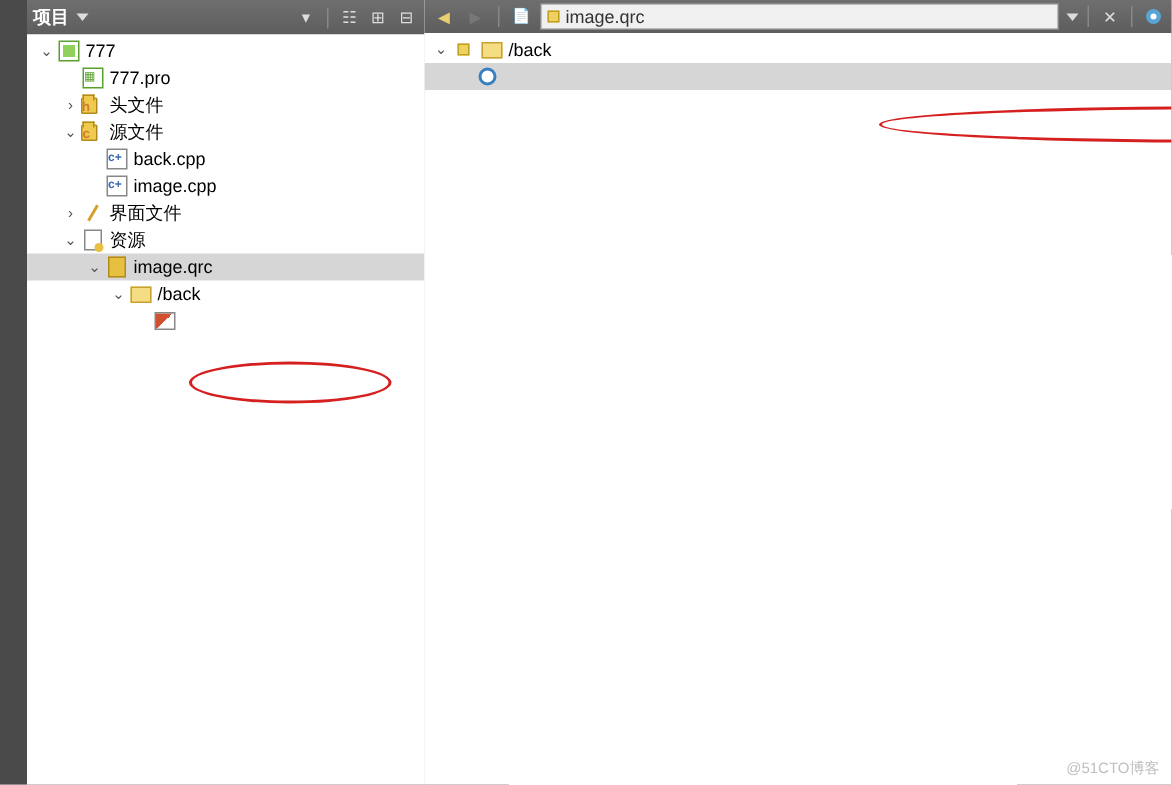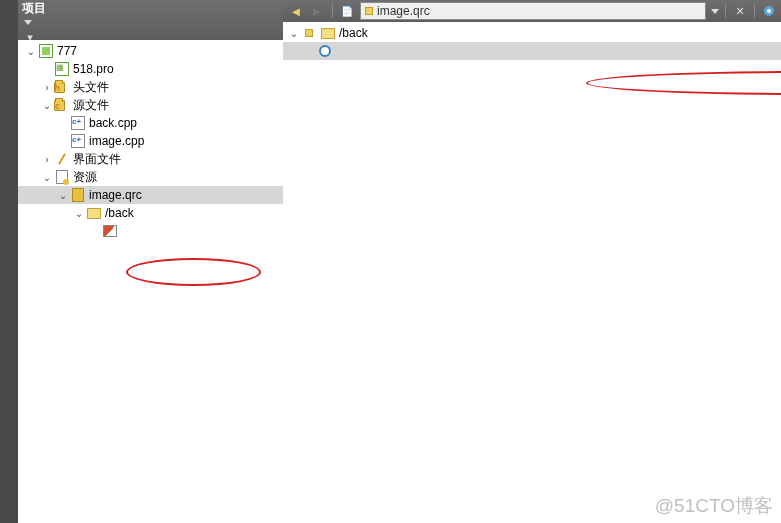--- a/index.html
+++ b/index.html
@@ -1,21 +1,21 @@
 <!DOCTYPE html>
 <html><head>
 <meta charset="utf-8">
 <style>
 * { margin: 0; padding: 0; box-sizing: border-box; font-family: "Microsoft YaHei", Tahoma, sans-serif; font-size: 12px; }
 body { background: #4a4a4a; width: 781px; height: 523px; overflow: hidden; position: relative; }
 .outer { display: flex; width: 100%; height: 100%; }
 .gutter { width: 18px; background: #4a4a4a; }
 .left-pane { width: 265px; display: flex; flex-direction: column; background: #fff; }
 .right-pane { flex: 1; display: flex; flex-direction: column; background: #fff; }
-.titlebar { height: 40px; background: linear-gradient(#6f6f6f,#5d5d5d); display: flex; align-items: flex-start; padding: 0 4px; gap: 3px; color: #fff; flex-direction: column; }
+.titlebar { height: 23px; background: linear-gradient(#6f6f6f,#5d5d5d); display: flex; align-items: center; padding: 0 4px; gap: 3px; color: #fff; }
 .titlebar .spacer { flex: 1; }
 .tb-text { font-weight: bold; }
 .tb-drop { width: 0; height: 0; border-left: 4px solid transparent; border-right: 4px solid transparent; border-top: 5px solid #ddd; margin-left: 2px; }
 .tb-sep { width: 1px; height: 14px; background: #888; margin: 0 3px; }
 .tb-btn { min-width: 16px; height: 16px; display: flex; align-items: center; justify-content: center; color: #ddd; font-size: 11px; cursor: pointer; }
 .breadcrumb { height: 22px; background: linear-gradient(#6f6f6f,#5d5d5d); display: flex; align-items: center; gap: 3px; padding: 0 4px; }
 .bc-arrow { width: 18px; height: 18px; display: flex; align-items: center; justify-content: center; color: #e8d070; font-size: 13px; }
 .bc-field { flex: 1; height: 18px; background: #f0f0f0; border: 1px solid #888; display: flex; align-items: center; padding: 0 4px; gap: 4px; color: #333; }
 .tree { flex: 1; background: #fff; overflow: hidden; position: relative; padding-top: 2px; }
 .row { display: flex; align-items: center; height: 18px; white-space: nowrap; }
@@ -36,21 +36,21 @@
 .i-pencil { width: 2px; height: 12px; background: #d4a030; transform: rotate(30deg); }
 .i-res { background: #fff; border: 1px solid #888; position: relative; }
 .i-res::after { content: ""; position: absolute; right: -2px; bottom: -2px; width: 6px; height: 6px; background: #e8c040; border-radius: 50%; }
 .i-qrc { background: #e8c040; border: 1px solid #b28b1f; }
 .i-folder { width: 14px; height: 11px; background: #f5dd83; border: 1px solid #c8a030; }
 .i-img { border: 1px solid #888; background: linear-gradient(135deg,#d05030 50%,#fff 50%); }
 .i-circle { width: 12px; height: 12px; border: 2px solid #3a7fbf; border-radius: 50%; background: #fff; }
 .annot { position: absolute; border: 2px solid #d62020; border-radius: 50%; pointer-events: none; }
 .annot1 { left: 108px; top: 218px; width: 135px; height: 28px; }
 .annot2 { left: 303px; top: 49px; width: 430px; height: 24px; }
-.watermark { position: absolute; right: 8px; bottom: 4px; color: #bfbfbf; font-size: 19px; }
+.watermark { position: absolute; right: 8px; bottom: 4px; color: #bfbfbf; font-size: 10px; }
 .watermark::before { content: "@"; }
 .lock-icn { width: 8px; height: 8px; border: 1px solid #c0a020; background: #f0d060; }
 </style>
 </head>
 <body>
 
 <div class="outer">
   <div class="gutter"></div>
 
   <div class="left-pane">
@@ -73,21 +73,21 @@
             <div class="i-proj" style="width: 14px; height: 14px;"></div>
           </span>
           <span class="lbl">777</span>
         </div>
         <div class="row">
           <span class="ind" style="width: 22px;"></span>
           <span class="chev none"></span>
           <span class="ico">
             <div class="i-pro" style="width: 14px; height: 14px;">▦</div>
           </span>
-          <span class="lbl">518.pro</span>
+          <span class="lbl">777.pro</span>
         </div>
         <div class="row">
           <span class="ind" style="width: 22px;"></span>
           <span class="chev ">›</span>
           <span class="ico">
             <div class="i-folder-h"></div>
             <span class="i-h" style="position: relative; left: -10px; top: 1px;">h</span>
           </span>
           <span class="lbl">头文件</span>
         </div>

